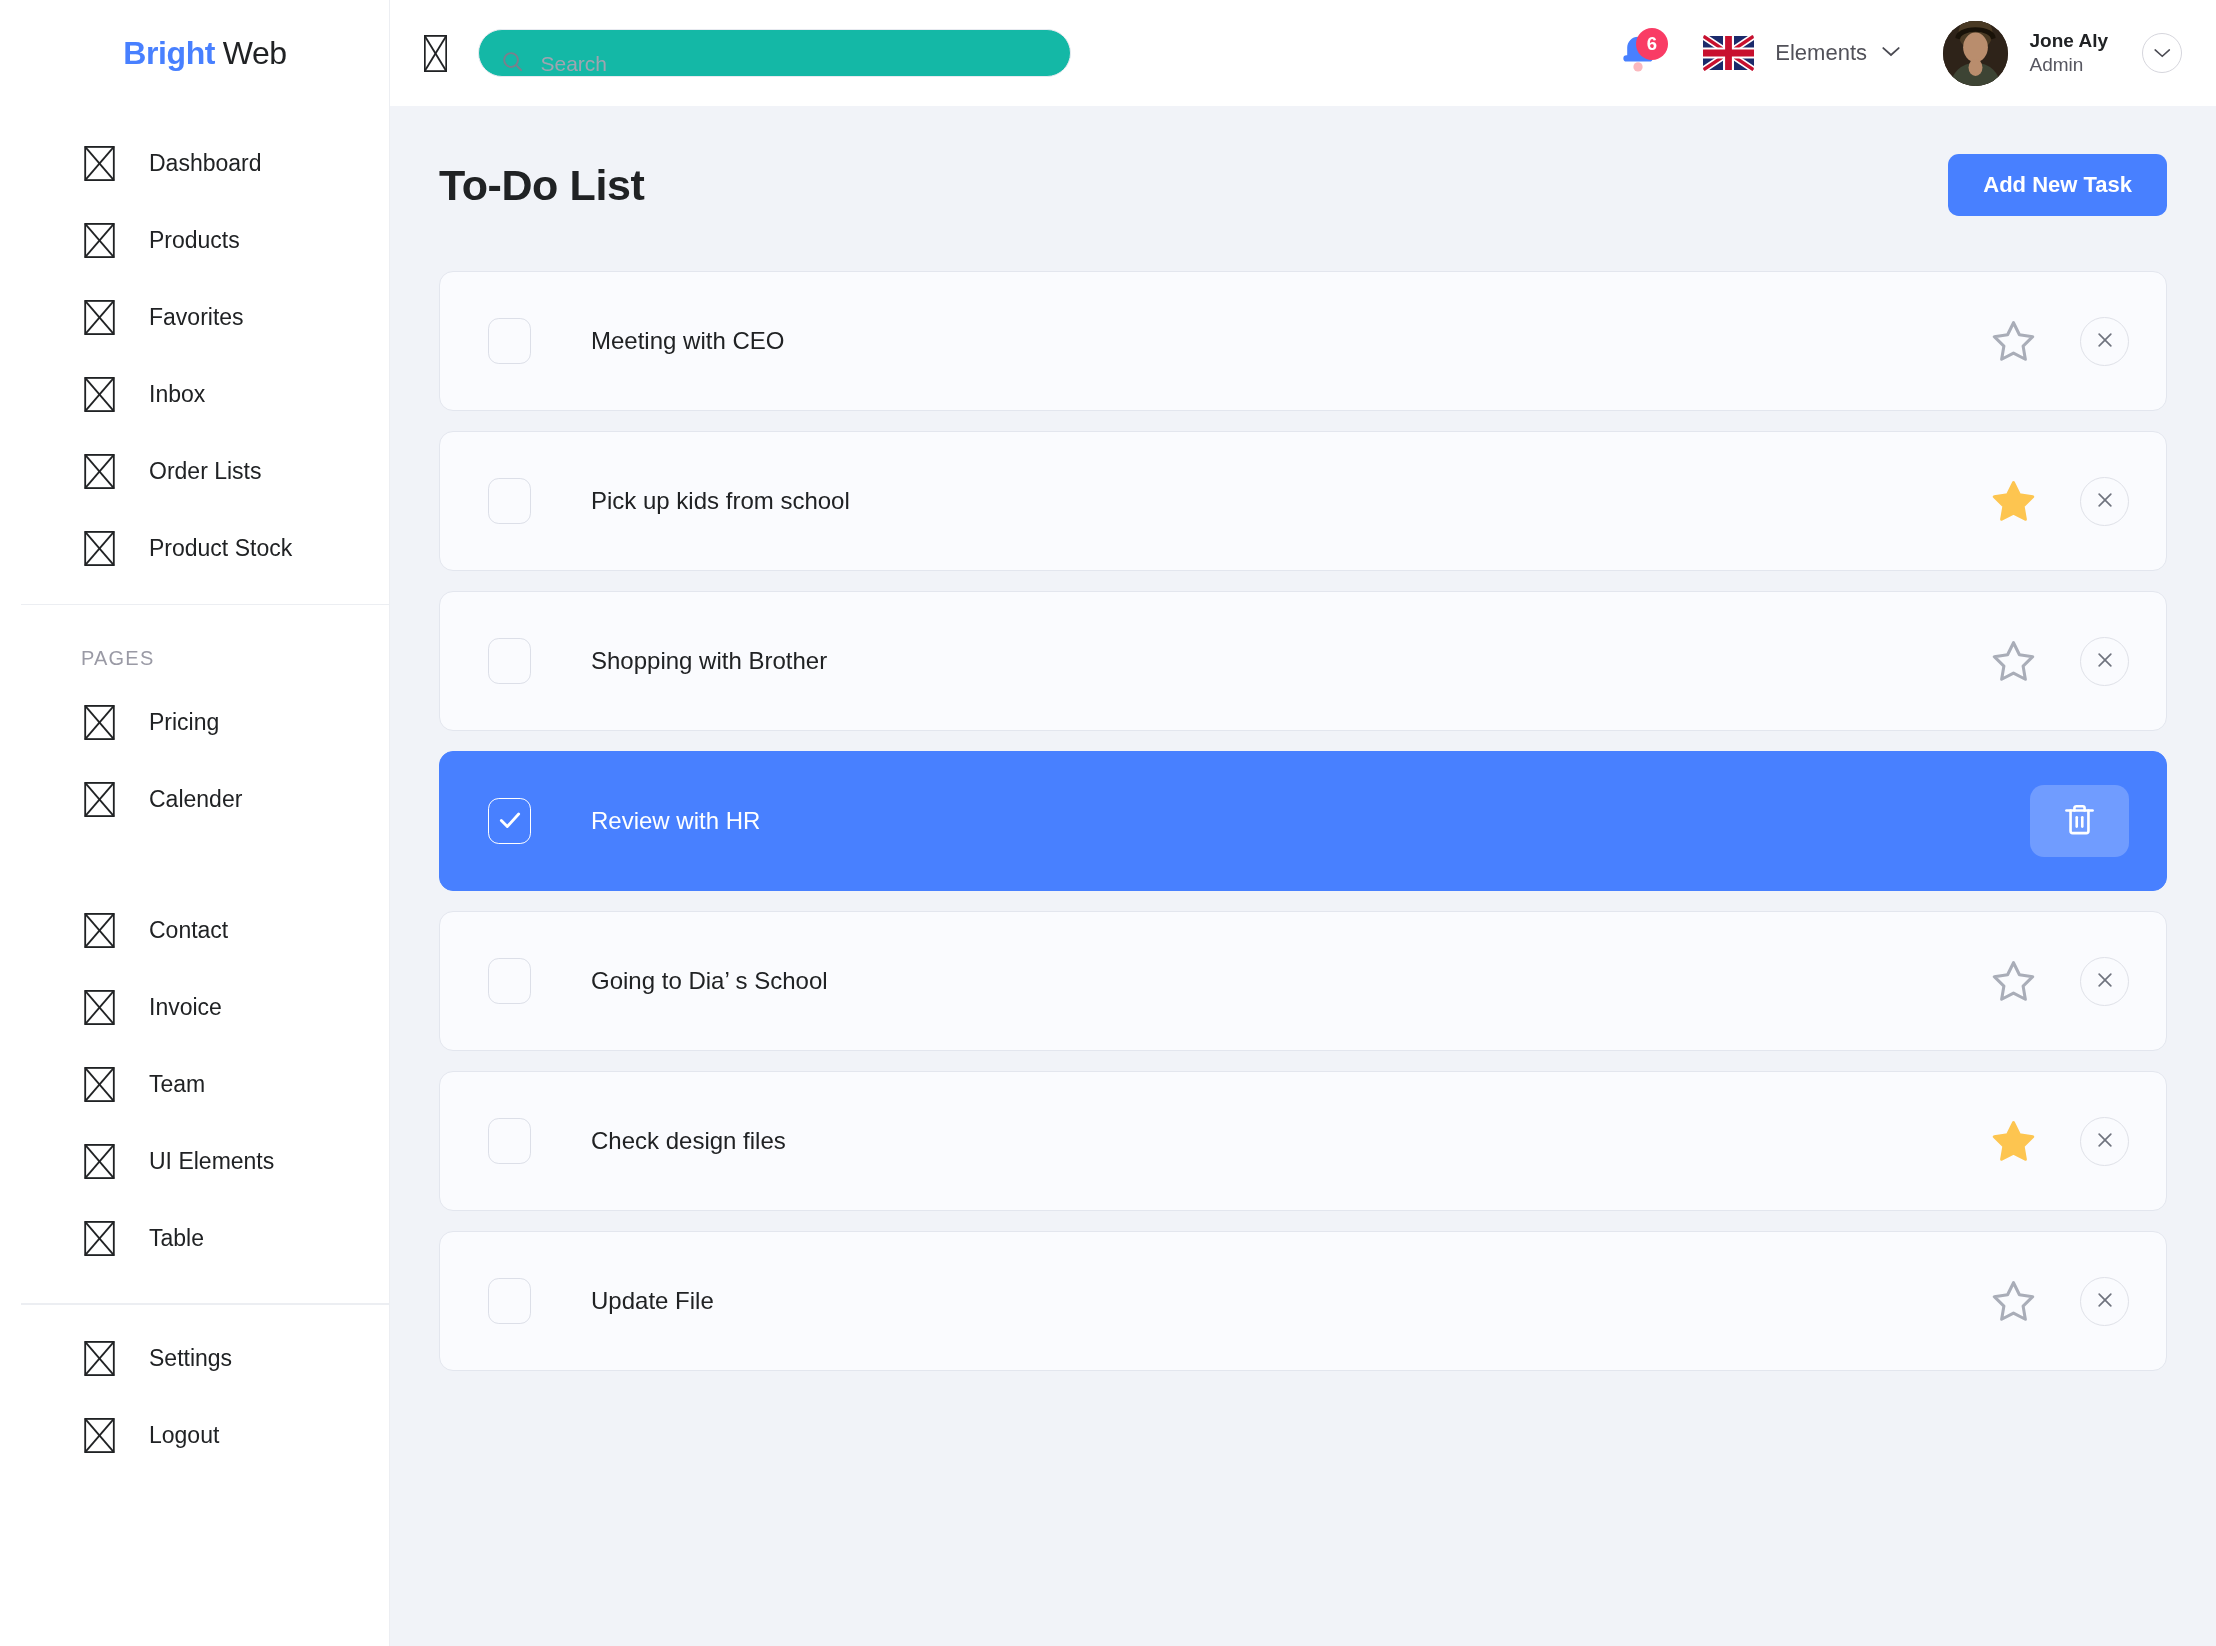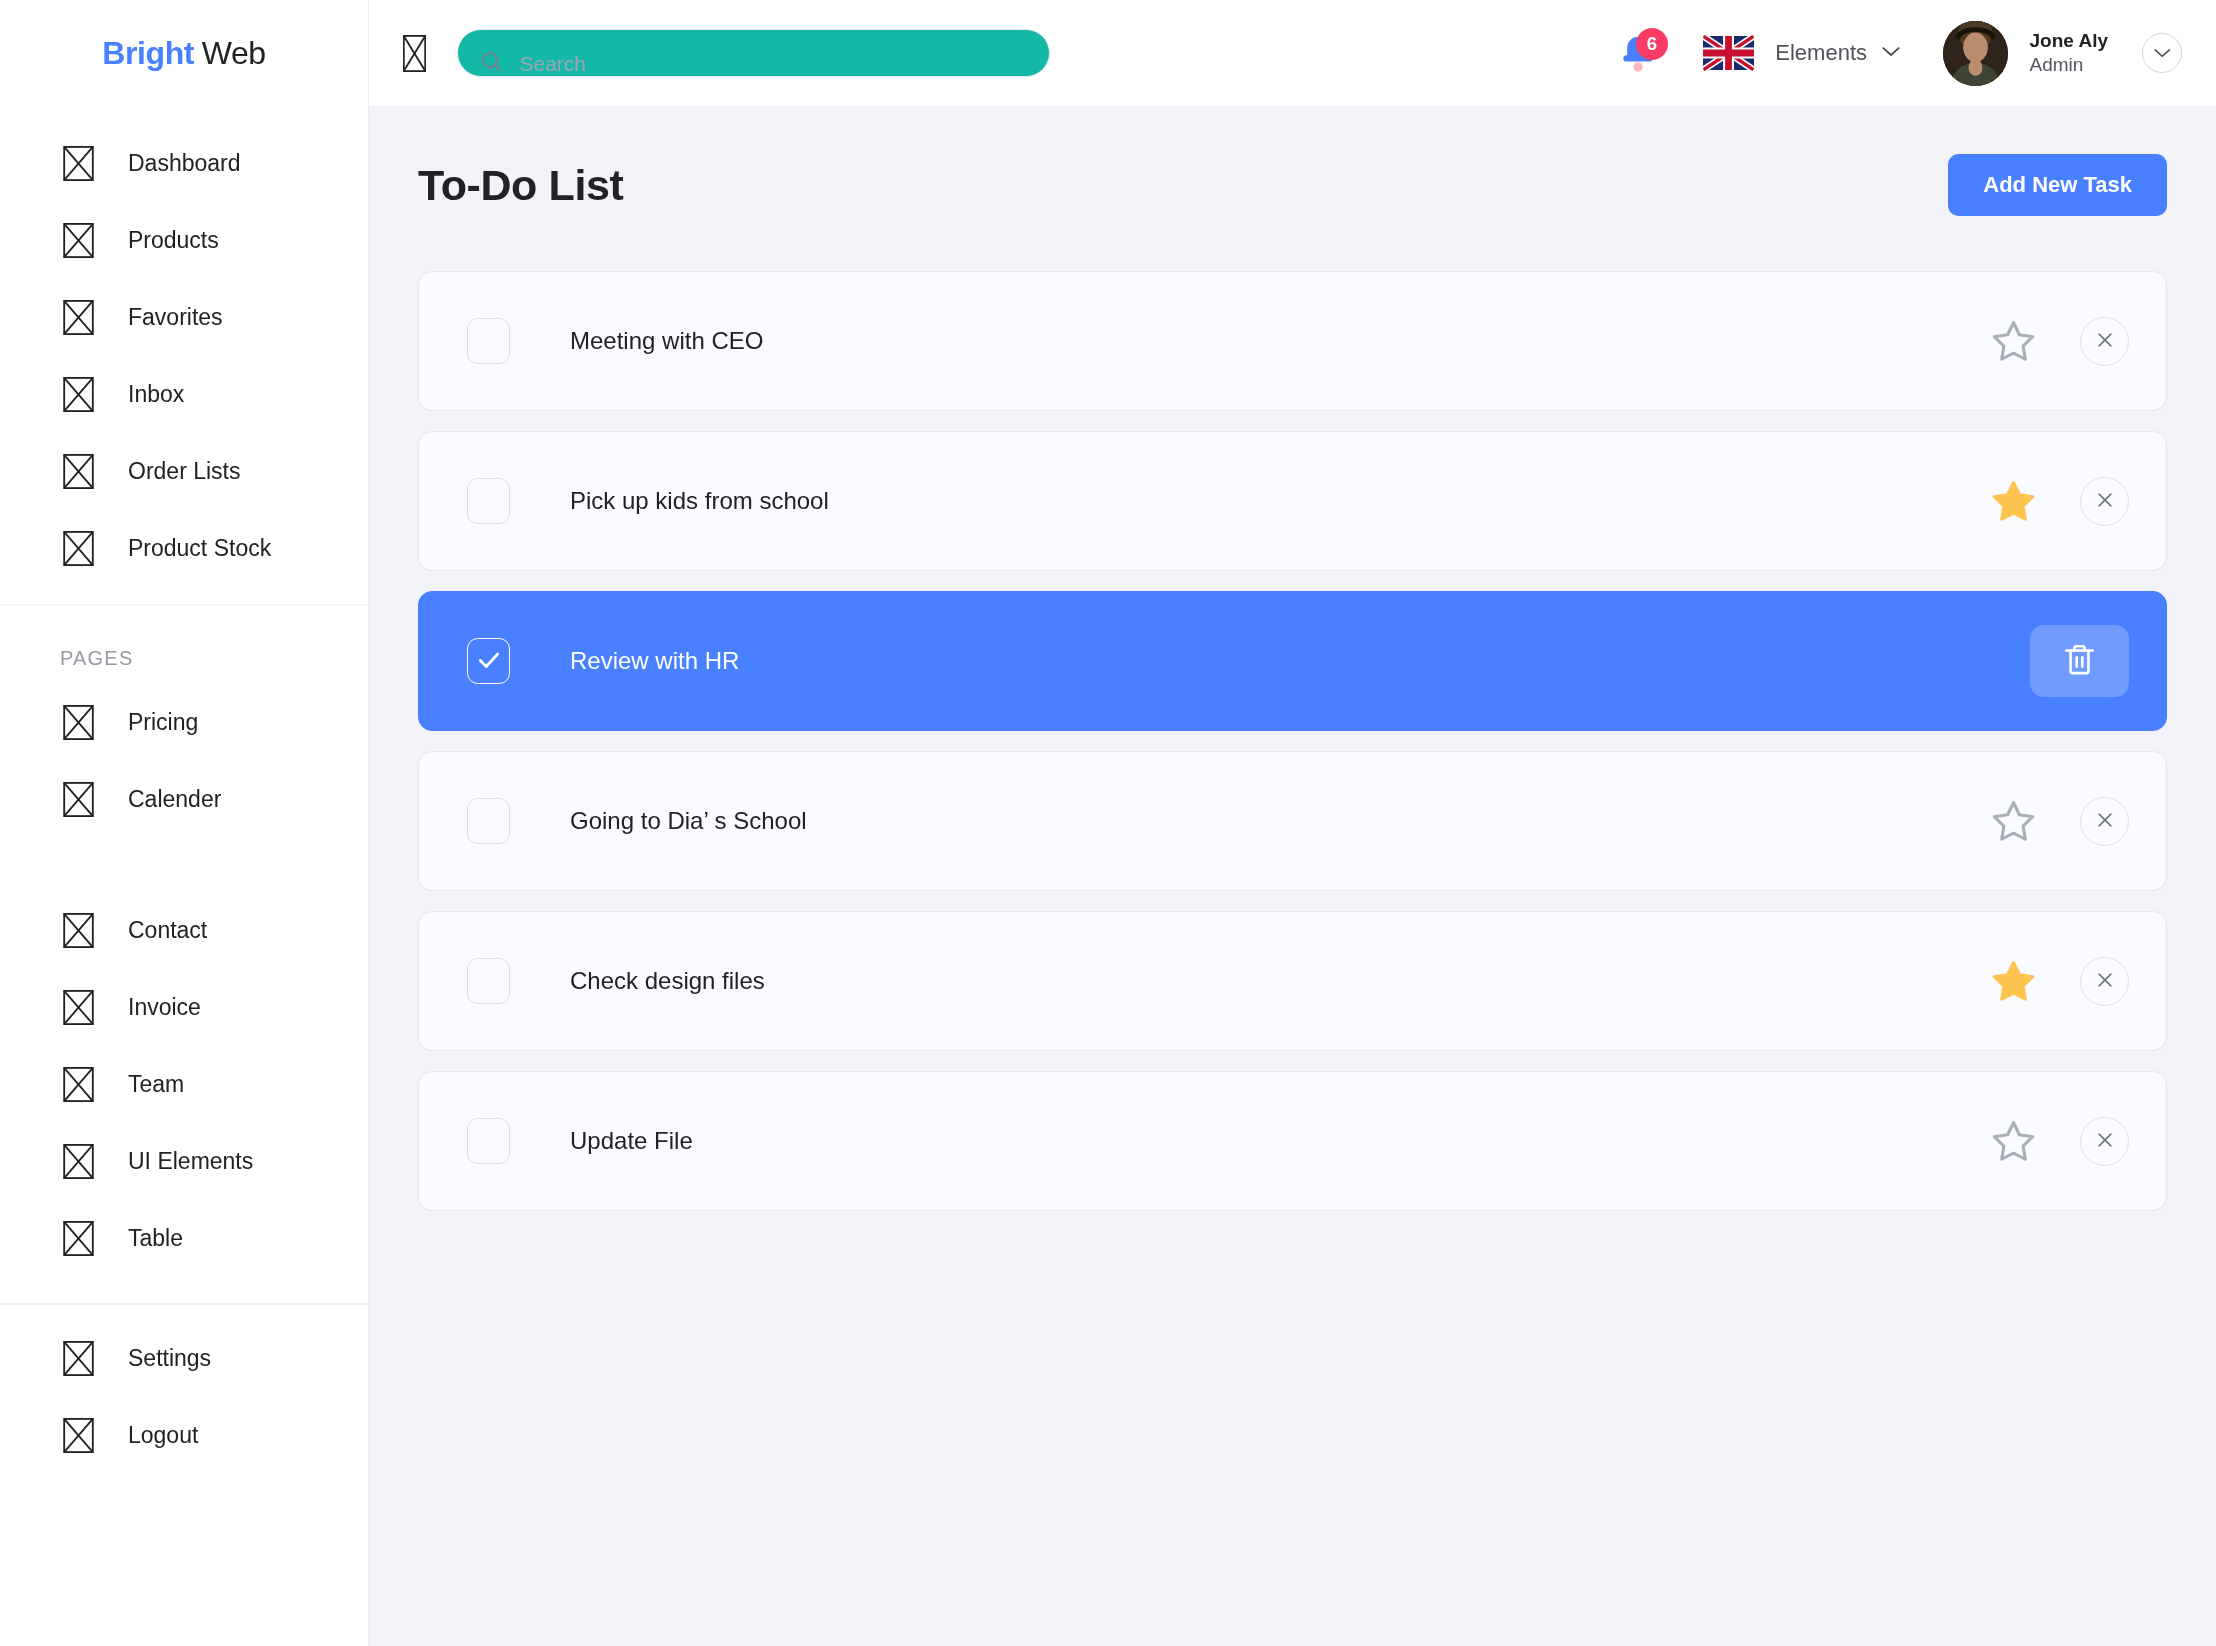--- a/index.html
+++ b/index.html
@@ -2,21 +2,21 @@
 <html style="font-size:12.3px"><head>
 <meta charset="utf-8">
 <style>
   * { box-sizing: border-box; margin: 0; padding: 0; }
   html, body {
     width: 2216px; height: 1647px;
     font-family: "Liberation Sans", sans-serif;
     background: #ffffff;
     overflow: hidden;
   }
-  .app { display: flex; width: 2216px; height: 1647px; }
+  .app { display: flex; width: 2216px; height: 1647px; padding-left: 21px; }
 
   
   .sidebar {
     width: 369px; height: 1647px;
     background: #ffffff;
     border-right: 1.5px solid #eceef2;
     flex: 0 0 369px;
     position: relative;
   }
   .brand {
@@ -473,20 +473,35 @@
                   <path d="M12 2.8l2.9 5.9 6.5.95-4.7 4.6 1.1 6.45L12 17.65 6.2 20.7l1.1-6.45-4.7-4.6 6.5-.95z"></path>
                 </svg></span>
               <div class="x-btn">
                 <span><svg width="20" height="20" viewBox="0 0 24 24" fill="none" stroke="#6f737e" stroke-width="2" stroke-linecap="round">
                     <line x1="5" y1="5" x2="19" y2="19"></line>
                     <line x1="19" y1="5" x2="5" y2="19"></line>
                   </svg></span>
               </div>
             </div>
           </div>
+          <div class="task-row">
+            <div class="cb"></div>
+            <span class="task-label">Shopping with Brother</span>
+            <div class="row-actions">
+              <span class="star-btn"><svg width="49" height="49" viewBox="0 0 24 24" fill="none" stroke="#a9adb8" stroke-width="1.5" stroke-linejoin="round">
+                  <path d="M12 2.8l2.9 5.9 6.5.95-4.7 4.6 1.1 6.45L12 17.65 6.2 20.7l1.1-6.45-4.7-4.6 6.5-.95z"></path>
+                </svg></span>
+              <div class="x-btn">
+                <span><svg width="20" height="20" viewBox="0 0 24 24" fill="none" stroke="#6f737e" stroke-width="2" stroke-linecap="round">
+                    <line x1="5" y1="5" x2="19" y2="19"></line>
+                    <line x1="19" y1="5" x2="5" y2="19"></line>
+                  </svg></span>
+              </div>
+            </div>
+          </div>
           <div class="task-row selected">
             <div class="cb">
               <span><svg width="26" height="26" viewBox="0 0 24 24" fill="none" stroke="#ffffff" stroke-width="2.6" stroke-linecap="round" stroke-linejoin="round">
                   <polyline points="4,12.5 9.5,18 20,6.5"></polyline>
                 </svg></span>
             </div>
             <span class="task-label">Review with HR</span>
             <div class="row-actions">
               <div class="trash-btn">
                 <span><svg width="37" height="37" viewBox="0 0 24 24" fill="none" stroke="#ffffff" stroke-width="1.7" stroke-linecap="round" stroke-linejoin="round">

